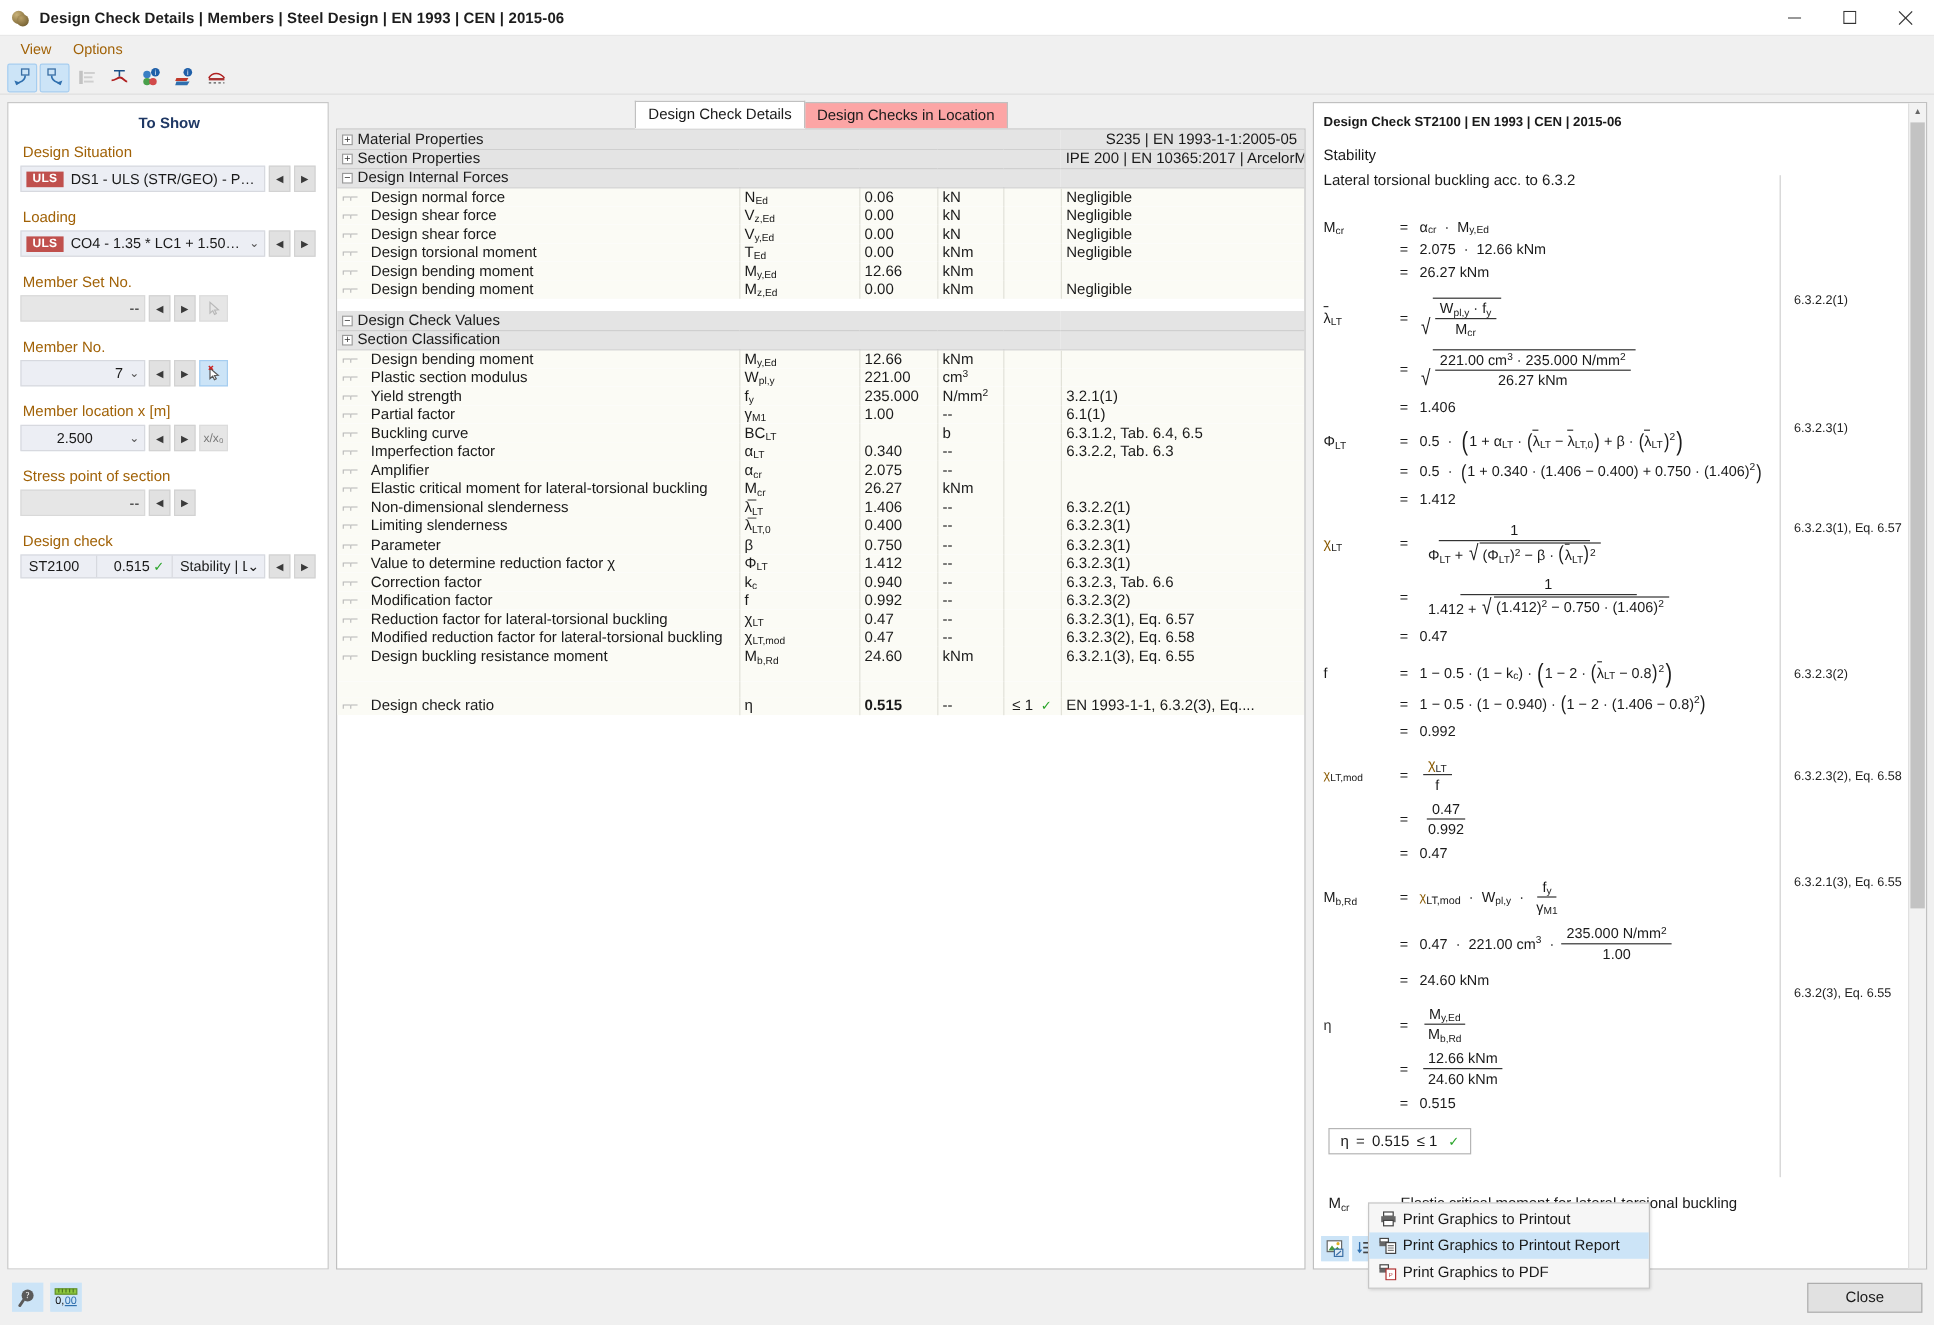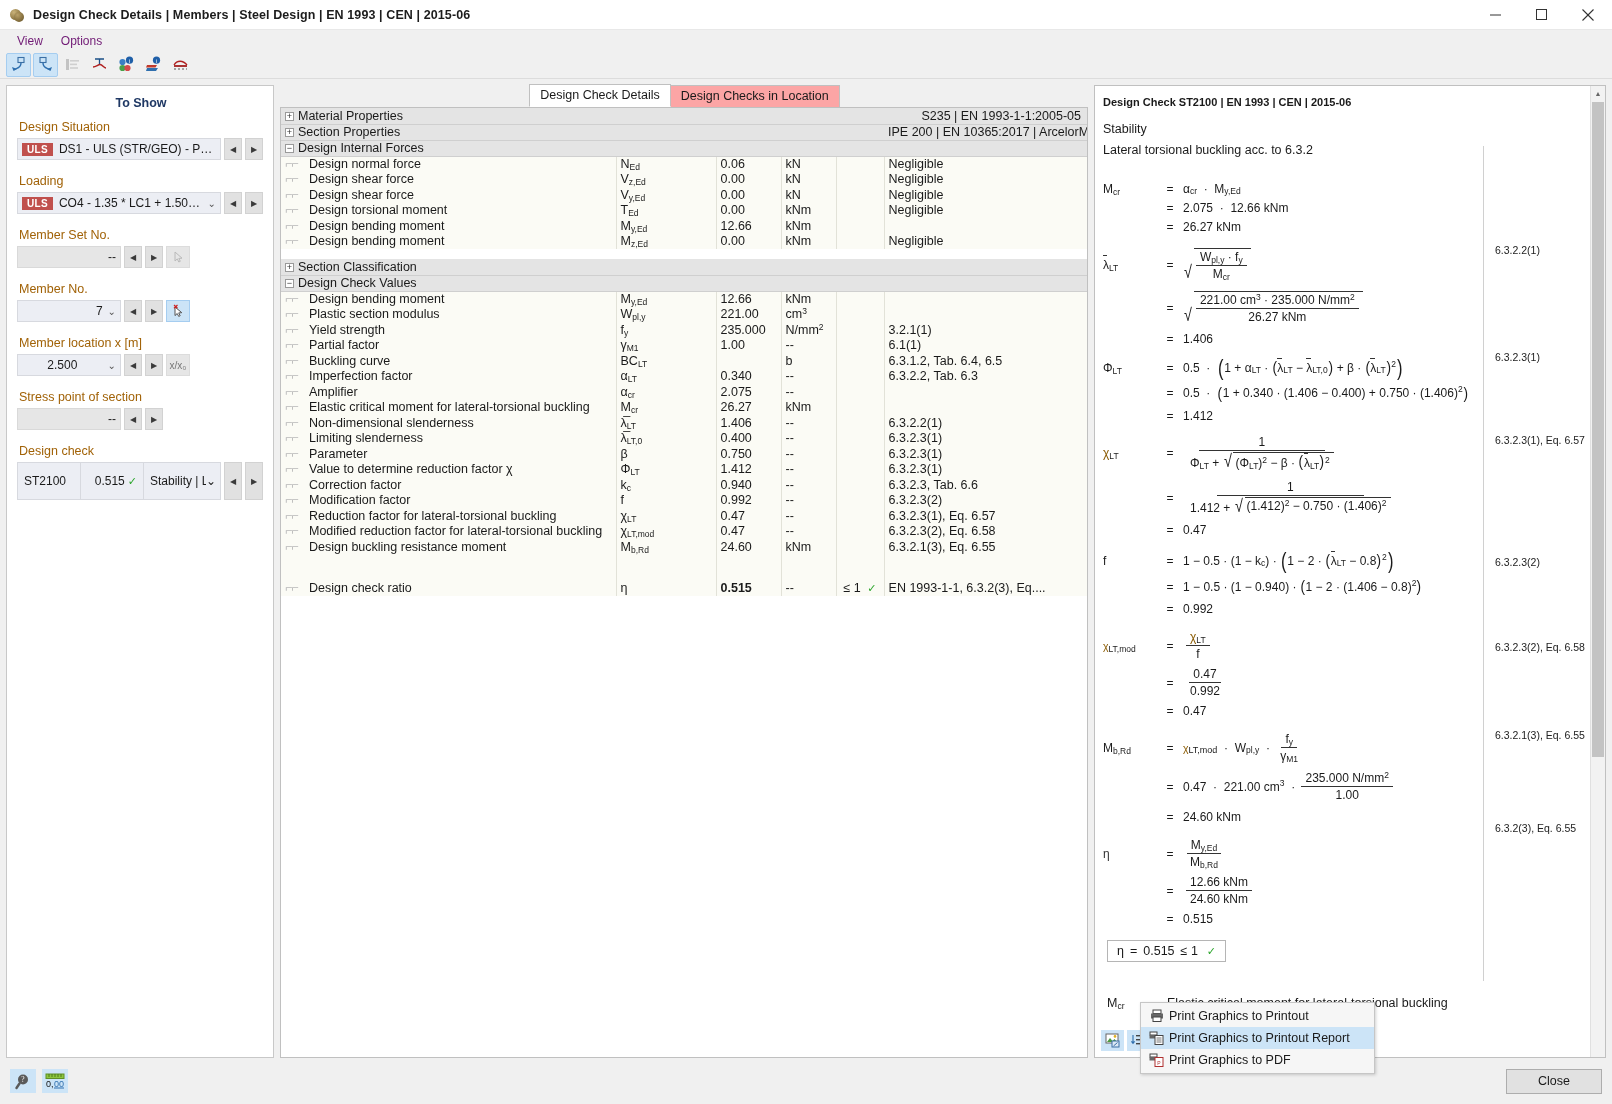--- a/index.html
+++ b/index.html
@@ -39,21 +39,21 @@
     width: 46px; height: 30px; display: flex; align-items: center; justify-content: center;
     color: #333; font-size: 12px;
   }
   .title-btn:last-child { width: 48px; }
   .title-btn svg { display:block; }
   
   .menubar {
     height: 21px; background: #f0f0f0; display: flex; align-items: center;
     padding-left: 8px; flex: none; font-size: 12px;
   }
-  .menubar .mi { padding: 2px 9px; color: #701a75; text-align: center; }
+  .menubar .mi { padding: 2px 9px; color: #a16207; text-align: center; }
   
   .toolbar {
     height: 28px; background: #f0f0f0; display: flex; align-items: center;
     padding-left: 6px; gap: 2px; flex: none;
     border-bottom: 1px solid #dcdcdc;
   }
   .tb-btn {
     width: 25px; height: 24px; display: flex; align-items: center; justify-content: center;
     border: 1px solid transparent; border-radius: 2px;
   }
@@ -89,21 +89,21 @@
     flex: none;
   }
   .pickbtn {
     width: 24px; background: #e6e6e6; border: 1px solid #dcdcdc; flex: none;
     display:flex; align-items:center; justify-content:center;
   }
   .pickbtn.active { background: #cce4f7; border-color: #a5cdf0; }
   .pickbtn.xx { font-size: 10px; color: #777; }
   .narrow { flex: none; width: 104px; justify-content: flex-end; }
   .narrow2 { flex: none; width: 104px; justify-content: flex-end; }
-  .dc-row { display:flex; height:38px; gap:3px; }
+  .dc-row { display:flex; height:20px; gap:3px; }
   .dc-box {
     flex:1; display:flex; align-items:center; background:#eceef4; border:1px solid #d7d9df;
     font-size:12px; min-width:0;
   }
   .dc-cell { padding: 0 6px; white-space: nowrap; overflow: hidden; }
   .dc-div { width:1px; background:#d7d9df; align-self: stretch; }
   .chk { color: #2aa52a; font-size: 11px; margin-left: 3px; }
   
   .center-panel {
     flex: 1; display: flex; flex-direction: column; min-width: 0;
@@ -475,25 +475,25 @@
                 <td><span>M</span><sub>z,Ed</sub></td>
                 <td class="num">0.00</td>
                 <td>kNm</td>
                 <td class="ctr"></td>
                 <td>Negligible</td>
               </tr>
               <tr>
                 <td colspan="6" style="height:10px;background:#fff"></td>
               </tr>
               <tr class="hdr">
+                <td colspan="5"><span class="expander">−</span>Design Check Values</td>
+                <td class="right"></td>
+              </tr>
+              <tr class="hdr">
                 <td colspan="5"><span class="expander">+</span>Section Classification</td>
-                <td class="right"></td>
-              </tr>
-              <tr class="hdr">
-                <td colspan="5"><span class="expander">−</span>Design Check Values</td>
                 <td class="right"></td>
               </tr>
               <tr class="data">
                 <td class="c0"><span class="leafdash">⌐⌐</span>Design bending moment</td>
                 <td><span>M</span><sub>y,Ed</sub></td>
                 <td class="num">12.66</td>
                 <td>kNm</td>
                 <td class="ctr"></td>
                 <td></td>
               </tr>

